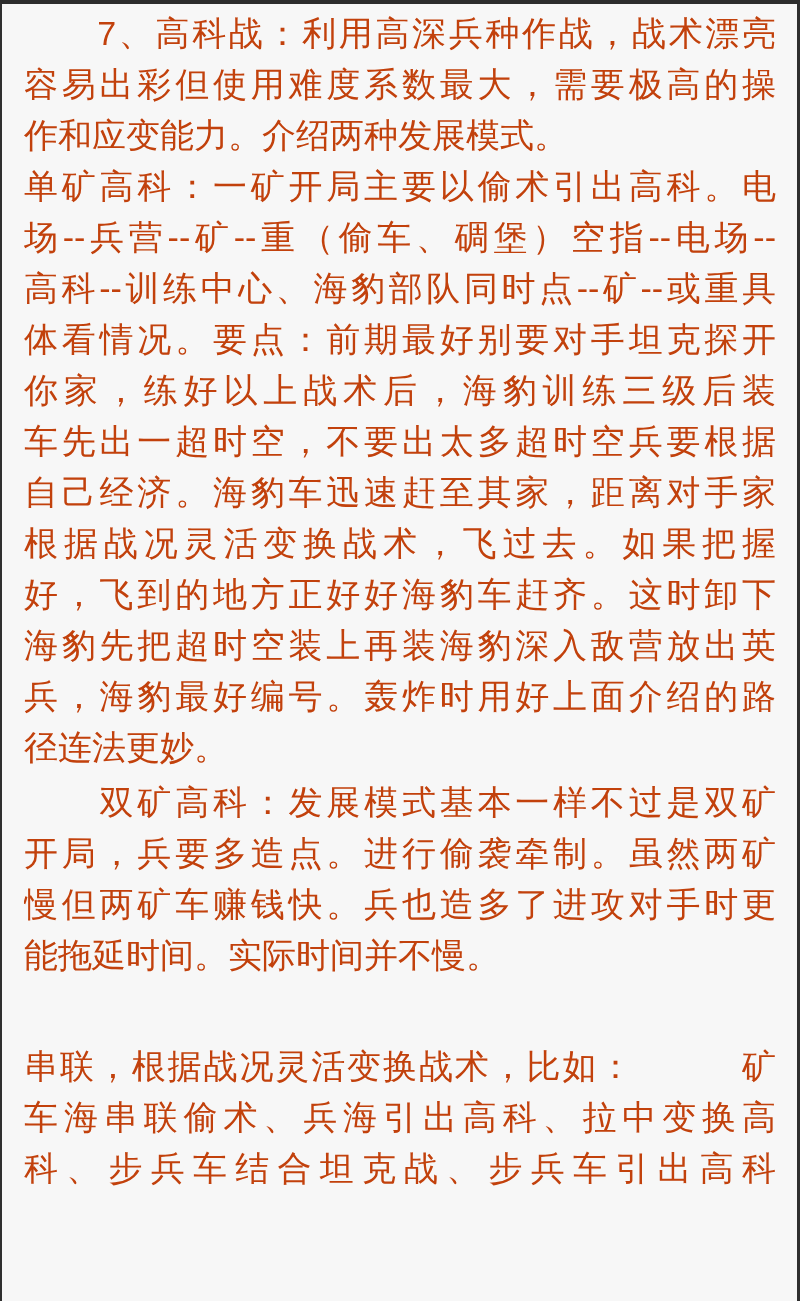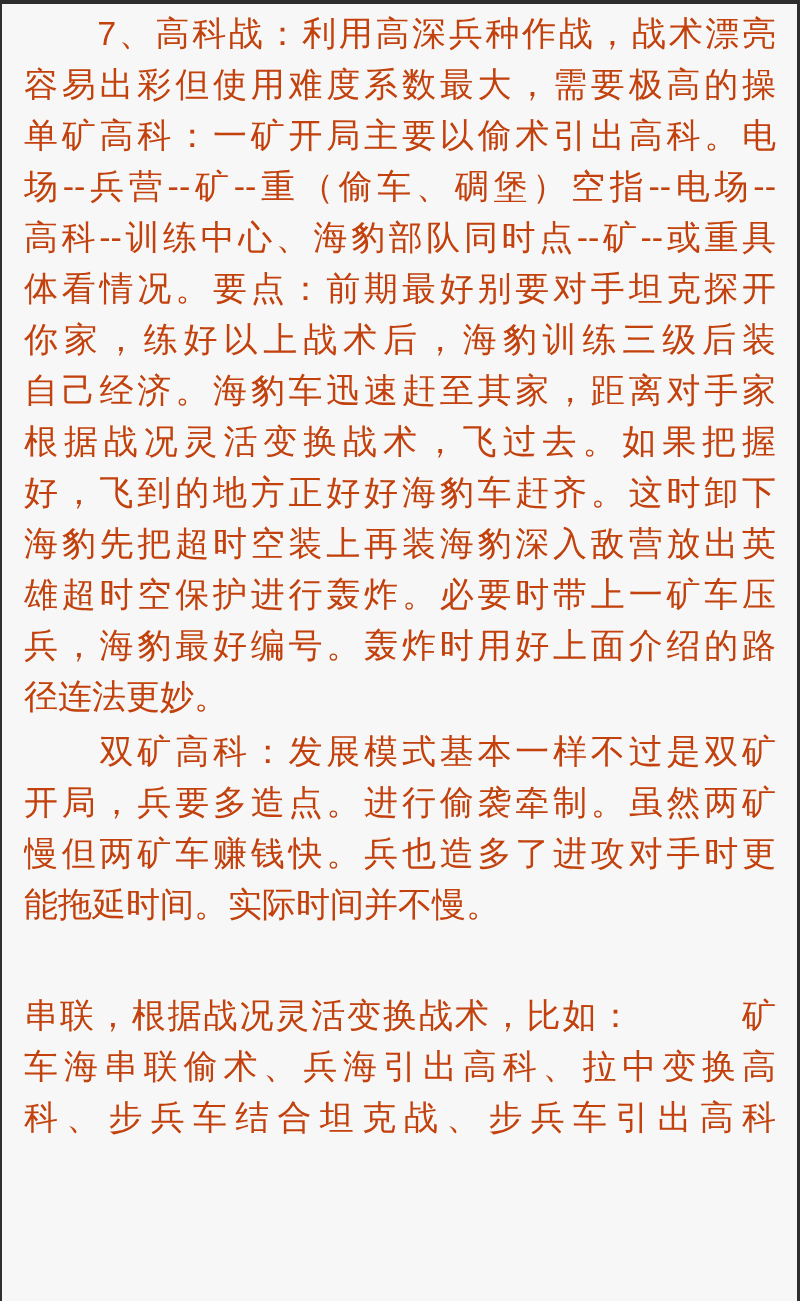--- a/index.html
+++ b/index.html
@@ -47,33 +47,34 @@
 </style>
 </head>
 <body>
 
 <div class="page">
   <main class="doc">
 
     <section class="para para-0">
       <div class="line">　　7、高科战：利用高深兵种作战，战术漂亮</div>
       <div class="line">容易出彩但使用难度系数最大，需要极高的操</div>
+      <div class="line end">作和应变能力。介绍两种发展模式。</div>
     </section>
 
     <section class="para para-1">
       <div class="line">单矿高科：一矿开局主要以偷术引出高科。电</div>
       <div class="line">场--兵营--矿--重（偷车、碉堡）空指--电场--</div>
       <div class="line">高科--训练中心、海豹部队同时点--矿--或重具</div>
       <div class="line">体看情况。要点：前期最好别要对手坦克探开</div>
       <div class="line">你家，练好以上战术后，海豹训练三级后装</div>
+      <div class="line">车先出一超时空，不要出太多超时空兵要根据</div>
       <div class="line">自己经济。海豹车迅速赶至其家，距离对手家</div>
       <div class="line">根据战况灵活变换战术，飞过去。如果把握</div>
       <div class="line">好，飞到的地方正好好海豹车赶齐。这时卸下</div>
       <div class="line">海豹先把超时空装上再装海豹深入敌营放出英</div>
-      <div class="line">雄超时空保护进行轰炸。必要时带上一矿车压</div>
       <div class="line">兵，海豹最好编号。轰炸时用好上面介绍的路</div>
       <div class="line end">径连法更妙。</div>
     </section>
 
     <section class="para para-2">
       <div class="line">　　双矿高科：发展模式基本一样不过是双矿</div>
       <div class="line">开局，兵要多造点。进行偷袭牵制。虽然两矿</div>
       <div class="line">慢但两矿车赚钱快。兵也造多了进攻对手时更</div>
       <div class="line end">能拖延时间。实际时间并不慢。</div>
     </section>

